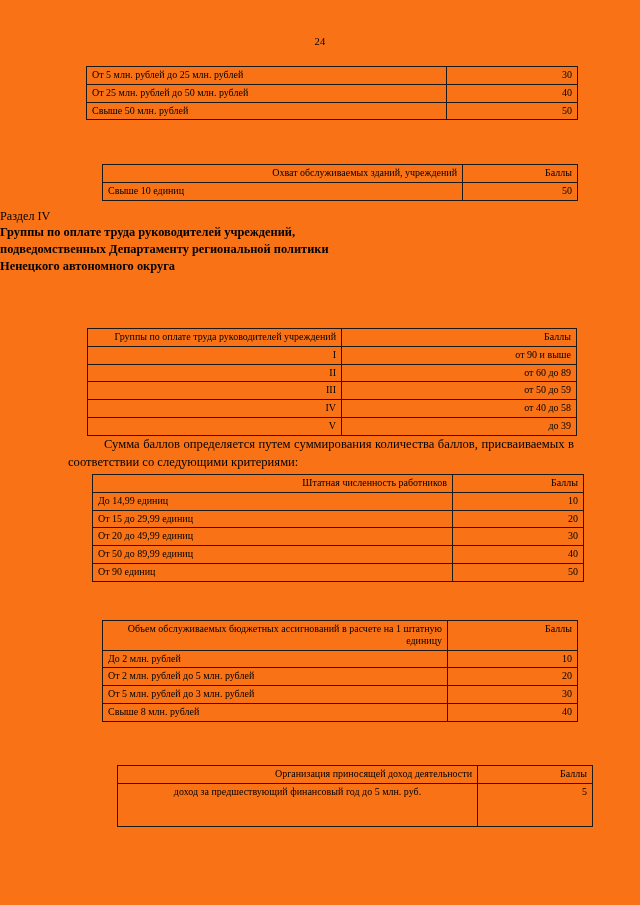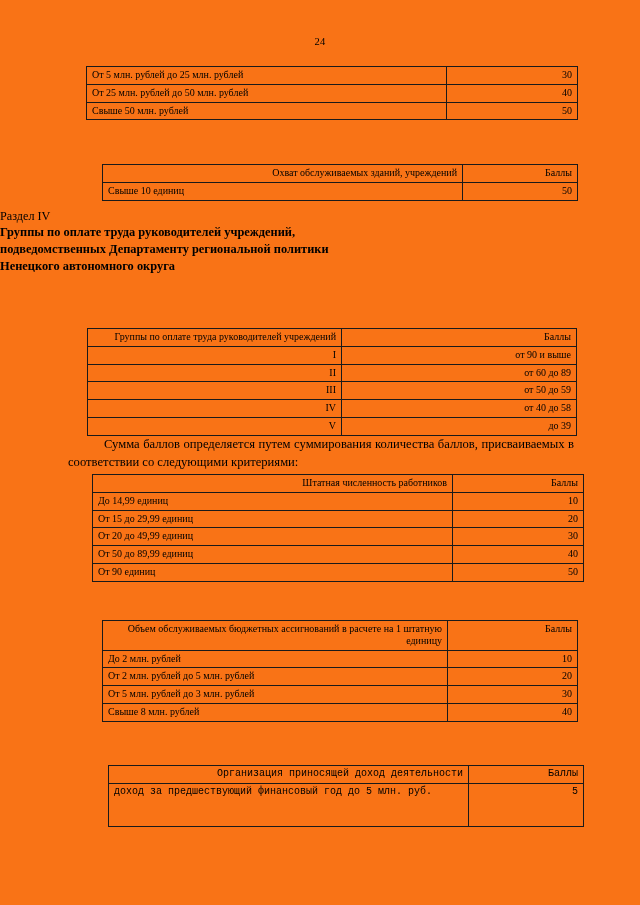--- a/index.html
+++ b/index.html
@@ -221,30 +221,30 @@
         <td class="c-left">От 5 млн. рублей до 3 млн. рублей</td>
         <td class="c-center">30</td>
       </tr>
       <tr>
         <td class="c-left">Свыше 8 млн. рублей</td>
         <td class="c-center">40</td>
       </tr>
     </tbody>
   </table>
 
-  <table class="doc-table" style="left:108px; top:765px; width:475px;font-family:Liberation Mono, monospace;">
+  <table class="doc-table" style="left:117px; top:765px; width:475px;">
     <colgroup>
         <col style="width:360px">
         <col style="width:115px">
       </colgroup>
     <tbody>
       <tr>
         <td class="c-center">Организация приносящей доход деятельности</td>
         <td class="c-center">Баллы</td>
       </tr>
       <tr>
-        <td class="c-left" style="height:37px;">доход за предшествующий финансовый год до 5 млн. руб.</td>
+        <td class="c-left" style="height:37px;text-align:center;">доход за предшествующий финансовый год до 5 млн. руб.</td>
         <td class="c-center c-bottom">5</td>
       </tr>
     </tbody>
   </table>
 
 </div>
 
 </body></html>

